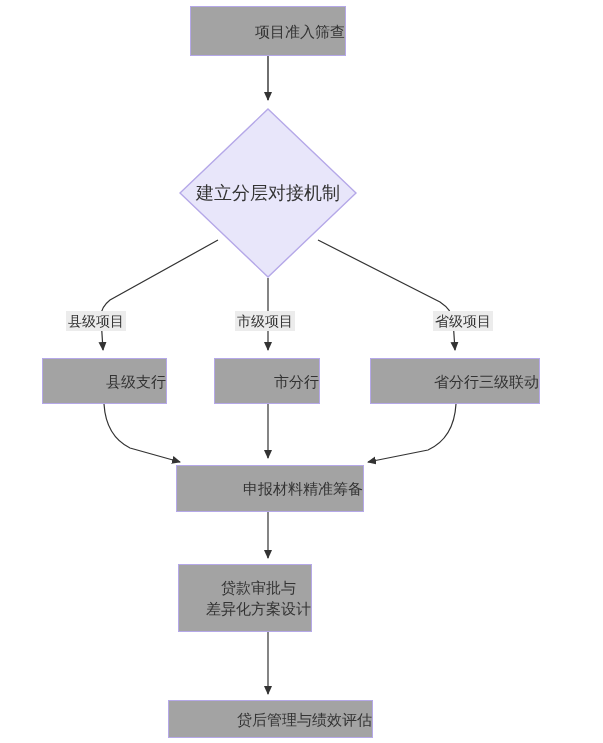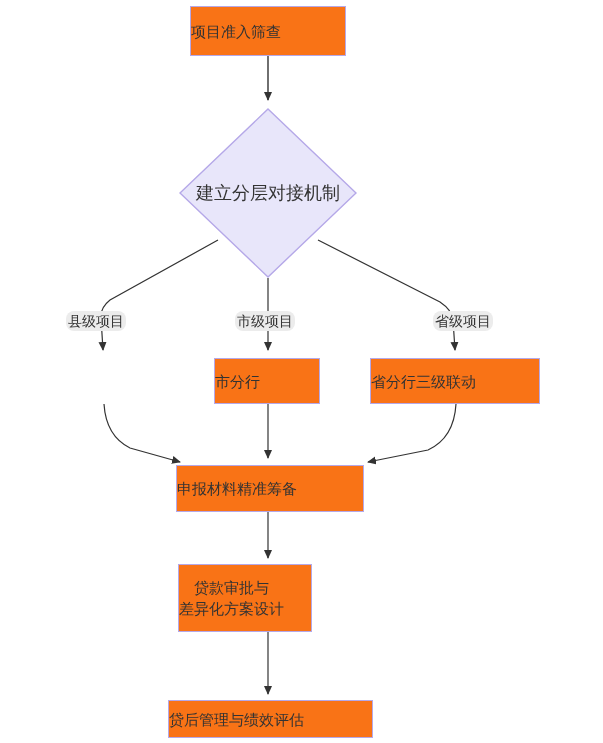--- a/index.html
+++ b/index.html
@@ -20,28 +20,28 @@
   #edges {
     position: absolute;
     left: 0;
     top: 0;
     width: 603px;
     height: 743px;
   }
   .node {
     position: absolute;
     box-sizing: border-box;
-    background: #f97316;
+    background: #a3a3a3;
     border: 1px solid #b5a8e8;
     color: #333333;
     font-size: 15px;
     line-height: 21px;
     display: flex;
     align-items: center;
-    justify-content: flex-start;
+    justify-content: flex-end;
     text-align: center;
     white-space: pre-line;
     z-index: 2;
   }
   .node-label {
     display: block;
     white-space: pre-line;
   }
   .diamond {
     position: absolute;
@@ -71,21 +71,20 @@
   }
   .edge-label {
     position: absolute;
     background: #ececec;
     color: #333333;
     font-size: 14px;
     line-height: 18px;
     padding: 1px 2px;
     white-space: nowrap;
     z-index: 3;
-    border-radius: 8px;
   }
 </style>
 </head>
 <body>
 
 <div id="canvas">
 
   <svg id="edges" viewBox="0 0 603 743" width="603" height="743">
     <defs>
       <marker id="arrow" markerWidth="10" markerHeight="10" refX="8" refY="4" orient="auto" markerUnits="userSpaceOnUse">
@@ -118,20 +117,23 @@
 
   <div class="diamond" id="node-n2" style="left:179px; top:108px; width:178px; height:170px;">
     <svg class="shape" viewBox="0 0 178 170" preserveAspectRatio="none">
       <polygon points="89,1 177,85 89,169 1,85" fill="#e8e6fa" stroke="#b5a8e8" stroke-width="1.4"></polygon>
     </svg>
     <div class="dlabel">
       <span class="node-label">建立分层对接机制</span>
     </div>
   </div>
 
+  <div class="node" id="node-n3" style="left:42px; top:358px; width:125px; height:46px;">
+    <span class="node-label">县级支行</span>
+  </div>
 
   <div class="node" id="node-n4" style="left:214px; top:358px; width:106px; height:46px;">
     <span class="node-label">市分行</span>
   </div>
 
   <div class="node" id="node-n5" style="left:370px; top:358px; width:170px; height:46px;">
     <span class="node-label">省分行三级联动</span>
   </div>
 
   <div class="node" id="node-n6" style="left:176px; top:465px; width:188px; height:47px;">

